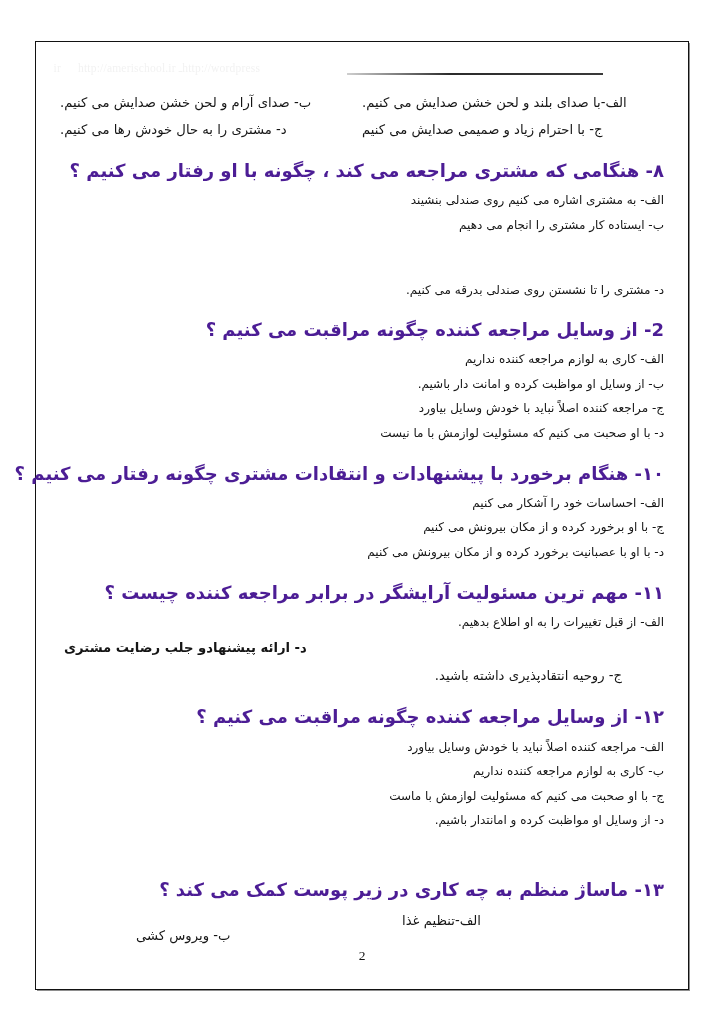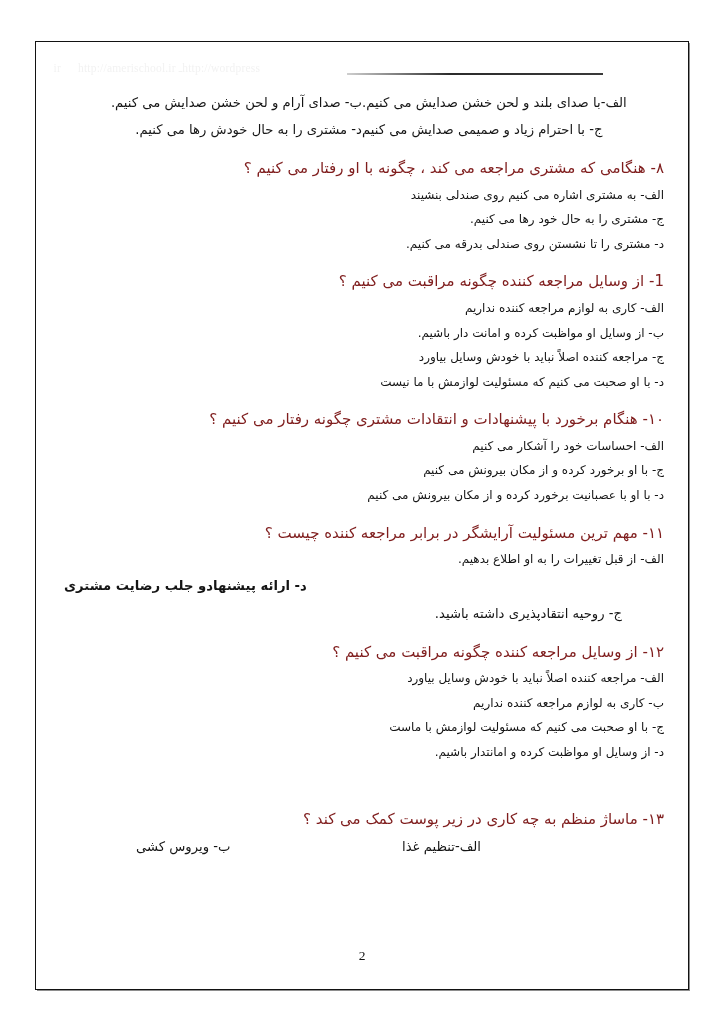--- a/index.html
+++ b/index.html
@@ -83,53 +83,53 @@
     left: 287px;
     top: 14px;
     height: 2px;
     background: linear-gradient(to left, #3a3a3a 0%, #2b2b2b 60%, #cfcfcf 100%);
   }
 
   
   .q-block { margin: 0 0 2px 0; }
 
   .q-title {
-    font-weight: normal;
-    font-size: 15px;
+    font-weight: bold;
+    font-size: 18px;
     line-height: 1.9;
-    color: #7f1d1d;
+    color: #4c1d95;
     padding-left: 30px;
     white-space: nowrap;
   }
   .q-title.wide { padding-left: 6px; }
 
   .opt {
     font-size: 12px;
     line-height: 2.05;
     color: #151515;
     padding-left: 42px;
     white-space: nowrap;
   }
   .opt.indent-a  { padding-left: 42px; }
   .opt.indent-b  { padding-left: 66px; }
   .opt.indent-c  { padding-left: 96px; }
-  .opt.indent-d  { padding-left: 54px; }
+  .opt.indent-d  { padding-left: 54px; margin-top: 40px; }
 
   
   .opt-row {
     display: flex;
     flex-direction: row;
     justify-content: flex-start;
     font-size: 13.2px;
     line-height: 2.05;
     color: #151515;
     white-space: nowrap;
   }
   .opt-row .col-right { width: 300px; text-align: left; padding-right: 2px;}
-  .opt-row .col-left  { flex: 1; text-align: right; }
+  .opt-row .col-left  { flex: 1; text-align: left; }
 
   .split-row {
     display: flex;
     font-size: 13.2px;
     line-height: 2.05;
     color: #151515;
     white-space: nowrap;
     padding-left: 4px;
   }
   .split-row .sr-right { width: 300px; text-align: center; padding-left: 86px; margin-top: 28px; }
@@ -140,21 +140,21 @@
 
   .q13-row {
     display: flex;
     font-size: 13.2px;
     line-height: 2.05;
     color: #151515;
     white-space: nowrap;
     padding-left: 18px;
   }
   .q13-row .c-right { width: 262px; text-align: left; }
-  .q13-row .c-left  { flex: 1; text-align: left; padding-left: 58px; }
+  .q13-row .c-left  { flex: 1; text-align: left; padding-left: 58px; margin-top: 15px; }
 
   .page-number {
     position: absolute;
     left: 0;
     right: 0;
     bottom: 24px;
     text-align: center;
     font-size: 13.5px;
     color: #111;
     font-family: "Liberation Serif", serif;
@@ -184,28 +184,28 @@
         <div class="col-right">ج- با احترام زیاد و صمیمی صدایش می کنیم</div>
         <div class="col-left">د- مشتری را به حال خودش رها می کنیم.</div>
       </div>
     </div>
 
     <div class="spacer-sm"></div>
 
     <div class="q-block">
       <div class="q-title">۸- هنگامی که مشتری مراجعه می کند ، چگونه با او رفتار می کنیم ؟</div>
       <div class="opt indent-a">الف- به مشتری اشاره می کنیم روی صندلی بنشیند</div>
-      <div class="opt indent-c">ج- مشتری را به حال خود رها می کنیم.</div>
+      <div class="opt indent-b">ب- ایستاده کار مشتری را انجام می دهیم</div>
       <div class="opt indent-d">د- مشتری را تا نشستن روی صندلی بدرقه می کنیم.</div>
     </div>
 
     <div class="spacer-sm"></div>
 
     <div class="q-block">
-      <div class="q-title">1- از وسایل مراجعه کننده چگونه مراقبت می کنیم ؟</div>
+      <div class="q-title">2- از وسایل مراجعه کننده چگونه مراقبت می کنیم ؟</div>
       <div class="opt indent-b">الف- کاری به لوازم مراجعه کننده نداریم</div>
       <div class="opt indent-b">ب- از وسایل او مواظبت کرده و امانت دار باشیم.</div>
       <div class="opt indent-a">ج- مراجعه کننده اصلاً نباید با خودش وسایل بیاورد</div>
       <div class="opt indent-a">د- با او صحبت می کنیم که مسئولیت لوازمش با ما نیست</div>
     </div>
 
     <div class="spacer-sm"></div>
 
     <div class="q-block">
       <div class="q-title wide">۱۰- هنگام برخورد با پیشنهادات و انتقادات مشتری چگونه رفتار می کنیم ؟</div>

